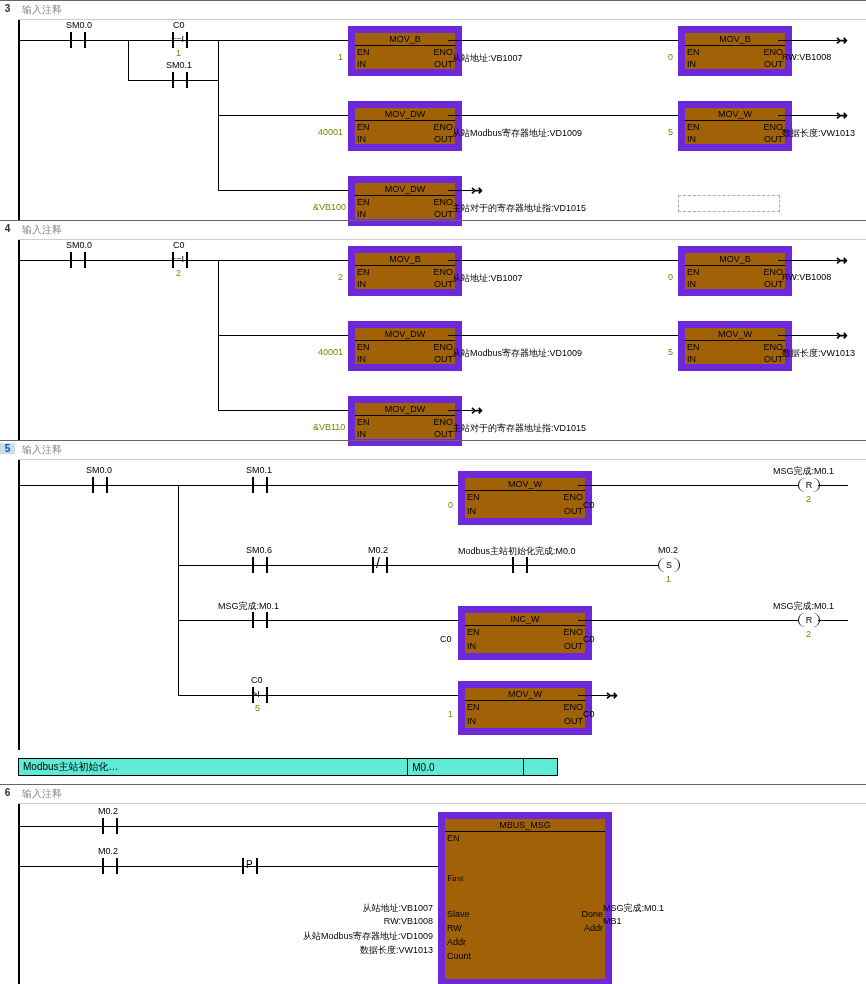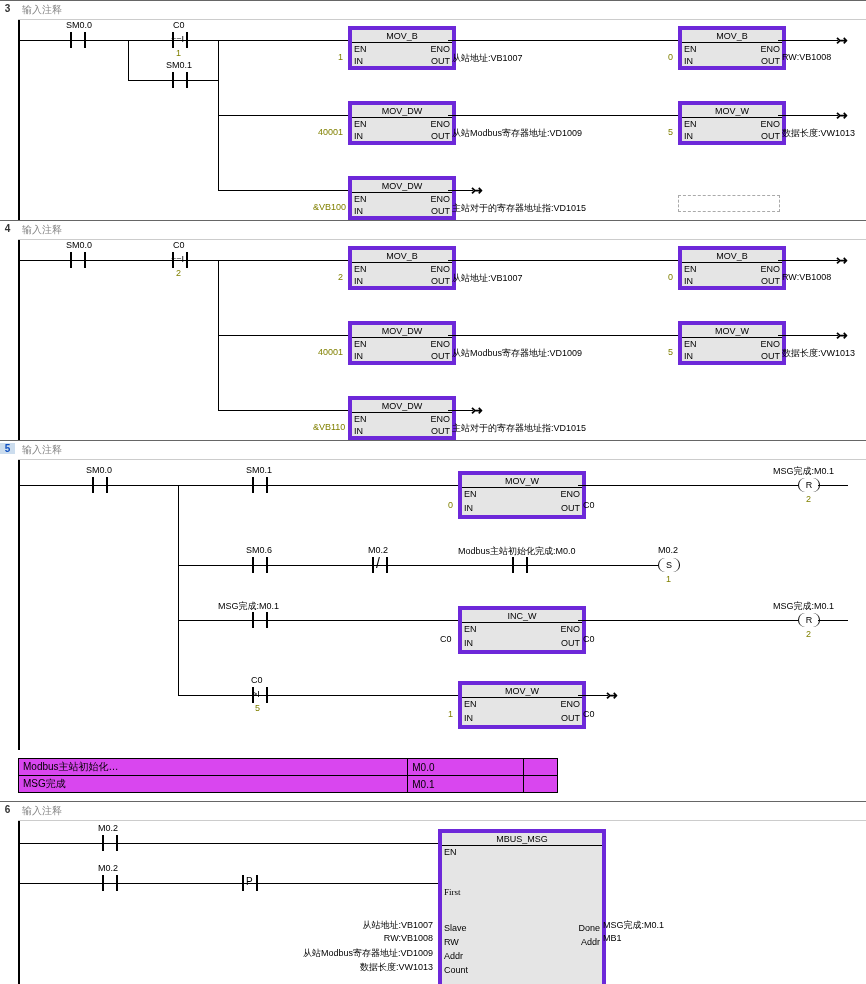--- a/index.html
+++ b/index.html
@@ -10,31 +10,31 @@
   .rung-area { position:relative; margin-left:18px; background:#fff; }
   .wire { position:absolute; background:#000; }
   .contact { position:absolute; width:24px; height:16px; }
   .contact .leg { position:absolute; width:2px; height:16px; background:#000; }
   .contact .leg.l { left:4px; }
   .contact .leg.r { right:4px; }
   .contact .neg { position:absolute; left:6px; top:-2px; width:12px; height:20px; }
   .contact .neg::after { content:"/"; position:absolute; left:2px; top:0; font-size:14px; }
   .contact .pulse { position:absolute; left:8px; top:1px; font-size:10px; }
   .inst-label { position:absolute; font-size:9px; white-space:nowrap; }
-  .box { position:absolute; border:4px solid #6d28d9; background:#e5e5e5; }
+  .box { position:absolute; border:7px solid #6d28d9; background:#a16207; }
   .box .title { text-align:center; font-size:9px; border-bottom:1px solid #000; padding:1px 0; }
   .box .pin { position:absolute; font-size:9px; }
   .box .pin.l { left:2px; }
   .box .pin.r { right:2px; }
   .olive { color:#808000; }
   .blue { color:#1050c0; }
   .coil { position:absolute; width:20px; height:14px; border:1px solid #000; border-top:none; border-bottom:none; border-radius:8px; text-align:center; font-size:9px; line-height:14px; }
   .term { position:absolute; font-size:14px; font-weight:bold; }
   .table { border-collapse:collapse; font-size:10px; }
-  .table td, .table th { border:1px solid #000; padding:1px 4px; background:#d946ef; text-align:left; font-weight:normal; }
+  .table td, .table th { border:1px solid #000; padding:1px 4px; background:#5eead4; text-align:left; font-weight:normal; }
   .table th { background:#e8e8e8; }
   .dashbox { position:absolute; border:1px dashed #aaa; }
 </style>
 </head>
 <body>
 
 <div class="network">
   <div class="net-num">3</div>
   <div class="comment">输入注释</div>
   <div class="rung-area" style="height:200px;">
@@ -307,25 +307,20 @@
     <div class="term" style="left:588px;top:227px;">↣</div>
   </div>
 
   <table class="table" style="margin:8px 0 8px 18px;width:540px;">
     <tbody>
     <tr>
       <td>Modbus主站初始化…</td>
       <td>M0.0</td>
       <td></td>
     </tr>
-    <tr>
-      <td>MSG完成</td>
-      <td>M0.1</td>
-      <td></td>
-    </tr>
   </tbody>
     </table>
 </div>
 
 <div class="network">
   <div class="net-num">6</div>
   <div class="comment">输入注释</div>
   <div class="rung-area" style="height:180px;">
     <div class="wire" style="left:0;top:0;width:2px;height:180px;"></div>
 

